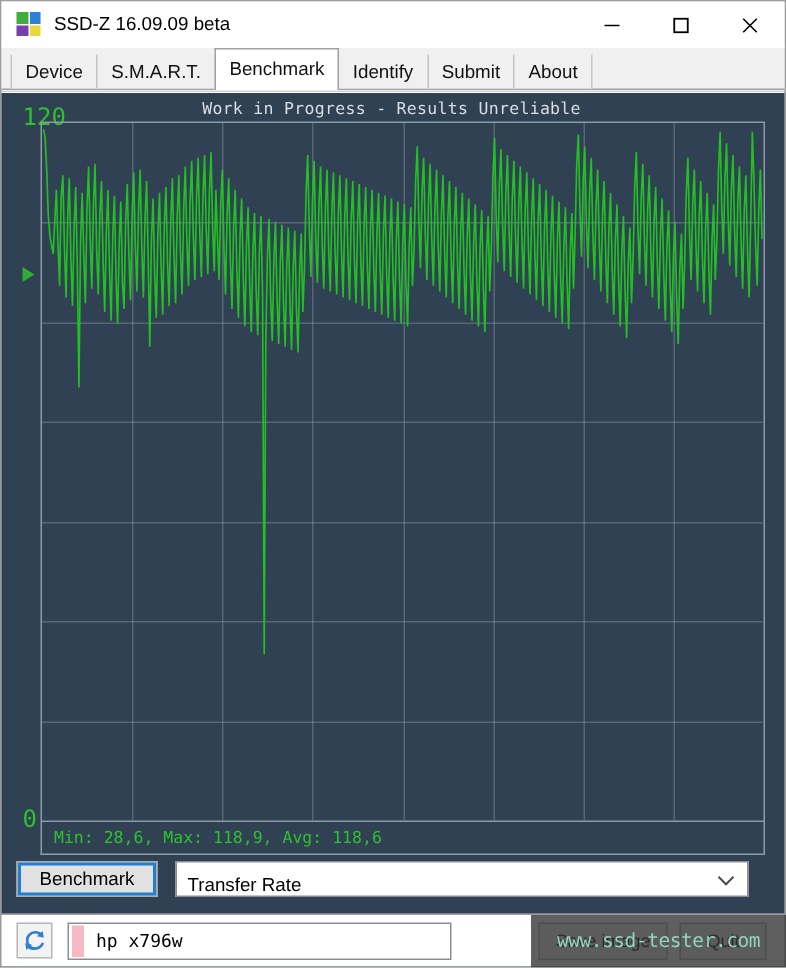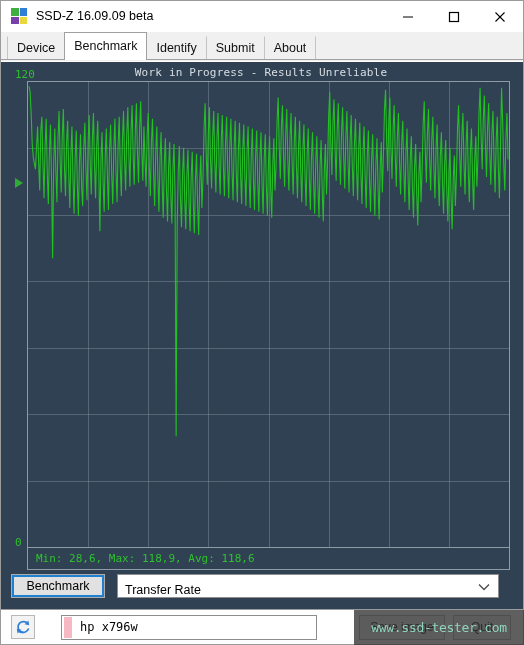--- a/index.html
+++ b/index.html
@@ -139,21 +139,21 @@
     font-family: "DejaVu Sans Mono", "Liberation Mono", monospace;
     font-size: 11px;
     color: #d9dee3;
     letter-spacing: 0.2px;
   }
 
   .axis-label {
     position: absolute;
     left: 4px;
     font-family: "DejaVu Sans Mono", "Liberation Mono", monospace;
-    font-size: 11px;
+    font-size: 16px;
     color: #2fc02f;
   }
   .axis-top { top: 4px; }
   .axis-bottom { top: 472px; }
 
   
   .plot {
     position: absolute;
     left: 16px; top: 17px;
     width: 483px;
@@ -240,21 +240,20 @@
   .bottombar {
     position: absolute;
     left: 0; top: 610px;
     width: 524px;
     height: 35px;
     background: #ffffff;
     border: 1px solid #9b9b9b;
     border-top: none;
     display: flex;
     align-items: center;
-    gap: 16px;
   }
   .refresh-btn {
     width: 24px; height: 24px;
     margin-left: 10px;
     background: #f3f3f3;
     border: 1px solid #b8b8b8;
     display: flex;
     align-items: center;
     justify-content: center;
     flex: 0 0 auto;
@@ -356,20 +355,21 @@
           <svg width="12" height="12" viewBox="0 0 12 12" aria-hidden="true">
             <line x1="1.5" y1="1.5" x2="10.5" y2="10.5" stroke="#000" stroke-width="1.1"></line>
             <line x1="10.5" y1="1.5" x2="1.5" y2="10.5" stroke="#000" stroke-width="1.1"></line>
           </svg>
         </div>
       </div>
     </div>
 
     <div class="tabstrip">
       <div class="tab">Device</div>
+      <div class="tab">S.M.A.R.T.</div>
       <div class="tab active">Benchmark</div>
       <div class="tab">Identify</div>
       <div class="tab">Submit</div>
       <div class="tab">About</div>
     </div>
 
     <div class="content">
 
       <div class="chart-box">
 

